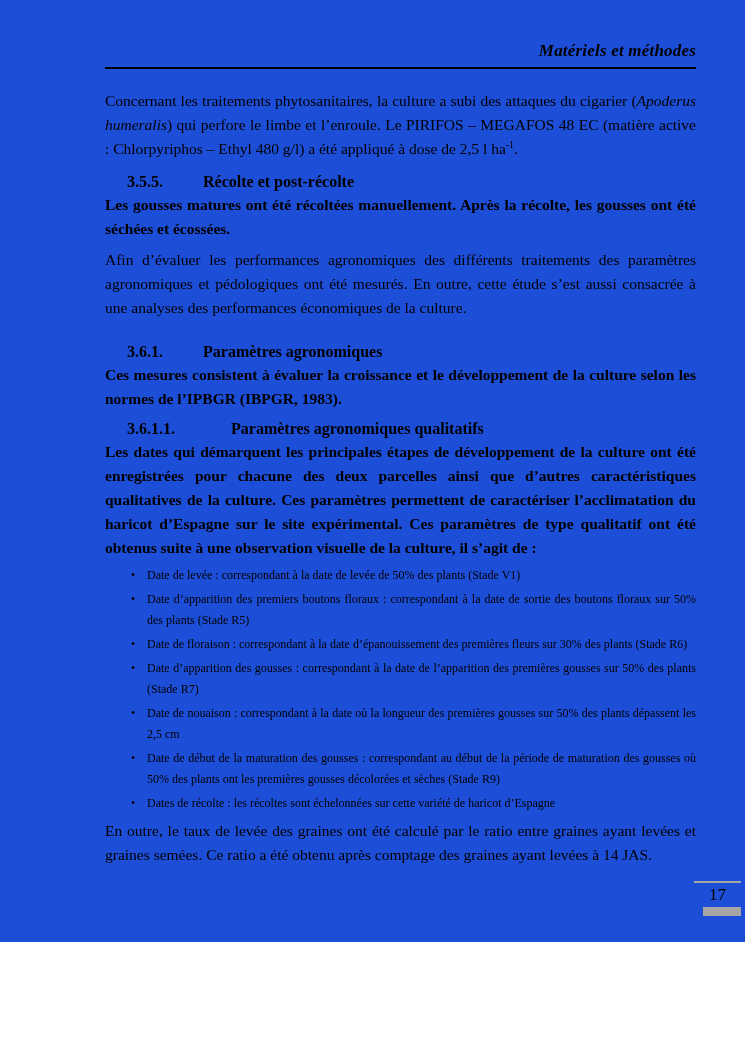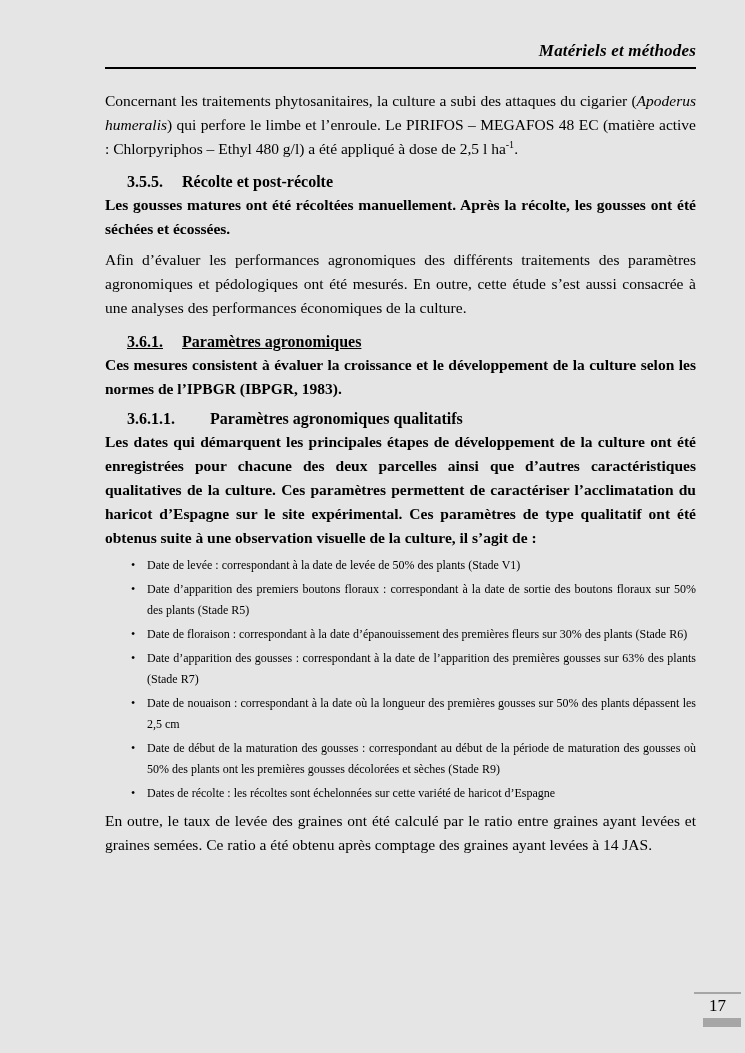--- a/index.html
+++ b/index.html
@@ -1,21 +1,21 @@
 <!DOCTYPE html>
 <html><head>
 <meta charset="utf-8">
 <style>
   * { margin:0; padding:0; box-sizing:border-box; }
   html, body { background:#ffffff; }
   .page {
     position: relative;
     width: 745px;
-    height: 1053px;
-    background: #e5e5e5;
+    height: 942px;
+    background: #1d4ed8;
     font-family: "Liberation Serif", serif;
     color: #000000;
     overflow: hidden;
   }
   .content { padding: 40px 49px 0 105px; }
 
   .running-head {
     text-align: right;
     font-style: italic;
     font-weight: 700;
@@ -39,24 +39,25 @@
   .sp-italic { font-style: italic; }
   .sp-sup { vertical-align: super; font-size: 10px; line-height: 0; }
 
   .h-sub {
     display: flex;
     font-weight: 700;
     font-size: 16px;
     line-height: 22px;
     padding-left: 22px;
     margin-top: 10px;
+    gap: 21px;
   }
   .h-sub .h-num  { flex: 0 0 55px; }
   .h-sub.h-sub4 .h-num { flex: 0 0 83px; }
-  .h-sub.h-361  { margin-top: 11px; text-decoration: underline; }
+  .h-sub.h-361  { margin-top: 21px; }
   .h-sub.h-3611 { margin-top: 7px; }
 
   .h-main {
     display: flex;
     font-family: "Liberation Sans", sans-serif;
     font-weight: 400;
     font-size: 20px;
     line-height: 27px;
     padding-left: 20px;
     margin-top: 15px;
@@ -120,21 +121,21 @@
     <div class="h-sub h-sub4 h-3611">
       <span class="h-num">3.6.1.1.</span>
       <span class="h-title">Paramètres agronomiques qualitatifs</span>
     </div>
     <p class="para p-mid">Les dates qui démarquent les principales étapes de développement de la culture ont été enregistrées pour chacune des deux parcelles ainsi que d’autres caractéristiques qualitatives de la culture. Ces paramètres permettent de caractériser l’acclimatation du haricot d’Espagne sur le site expérimental. Ces paramètres de type qualitatif ont été obtenus suite à une observation visuelle de la culture, il s’agit de :</p>
 
     <ul class="qual-list">
       <li>Date de levée : correspondant à la date de levée de 50% des plants (Stade V1)</li>
       <li>Date d’apparition des premiers boutons floraux : correspondant à la date de sortie des boutons floraux sur 50% des plants (Stade R5)</li>
       <li>Date de floraison : correspondant à la date d’épanouissement des premières fleurs sur 30% des plants (Stade R6)</li>
-      <li>Date d’apparition des gousses : correspondant à la date de l’apparition des premières gousses sur 63% des plants (Stade R7)</li>
+      <li>Date d’apparition des gousses : correspondant à la date de l’apparition des premières gousses sur 50% des plants (Stade R7)</li>
       <li>Date de nouaison : correspondant à la date où la longueur des premières gousses sur 50% des plants dépassent les 2,5 cm</li>
       <li>Date de début de la maturation des gousses : correspondant au début de la période de maturation des gousses où 50% des plants ont les premières gousses décolorées et sèches (Stade R9)</li>
       <li>Dates de récolte : les récoltes sont échelonnées sur cette variété de haricot d’Espagne</li>
     </ul>
 
     <p class="para p-closing">En outre, le taux de levée des graines ont été calculé par le ratio entre graines ayant levées et graines semées. Ce ratio a été obtenu après comptage des graines ayant levées à 14 JAS.</p>
 
   </div>
 
   <div class="page-footer">

